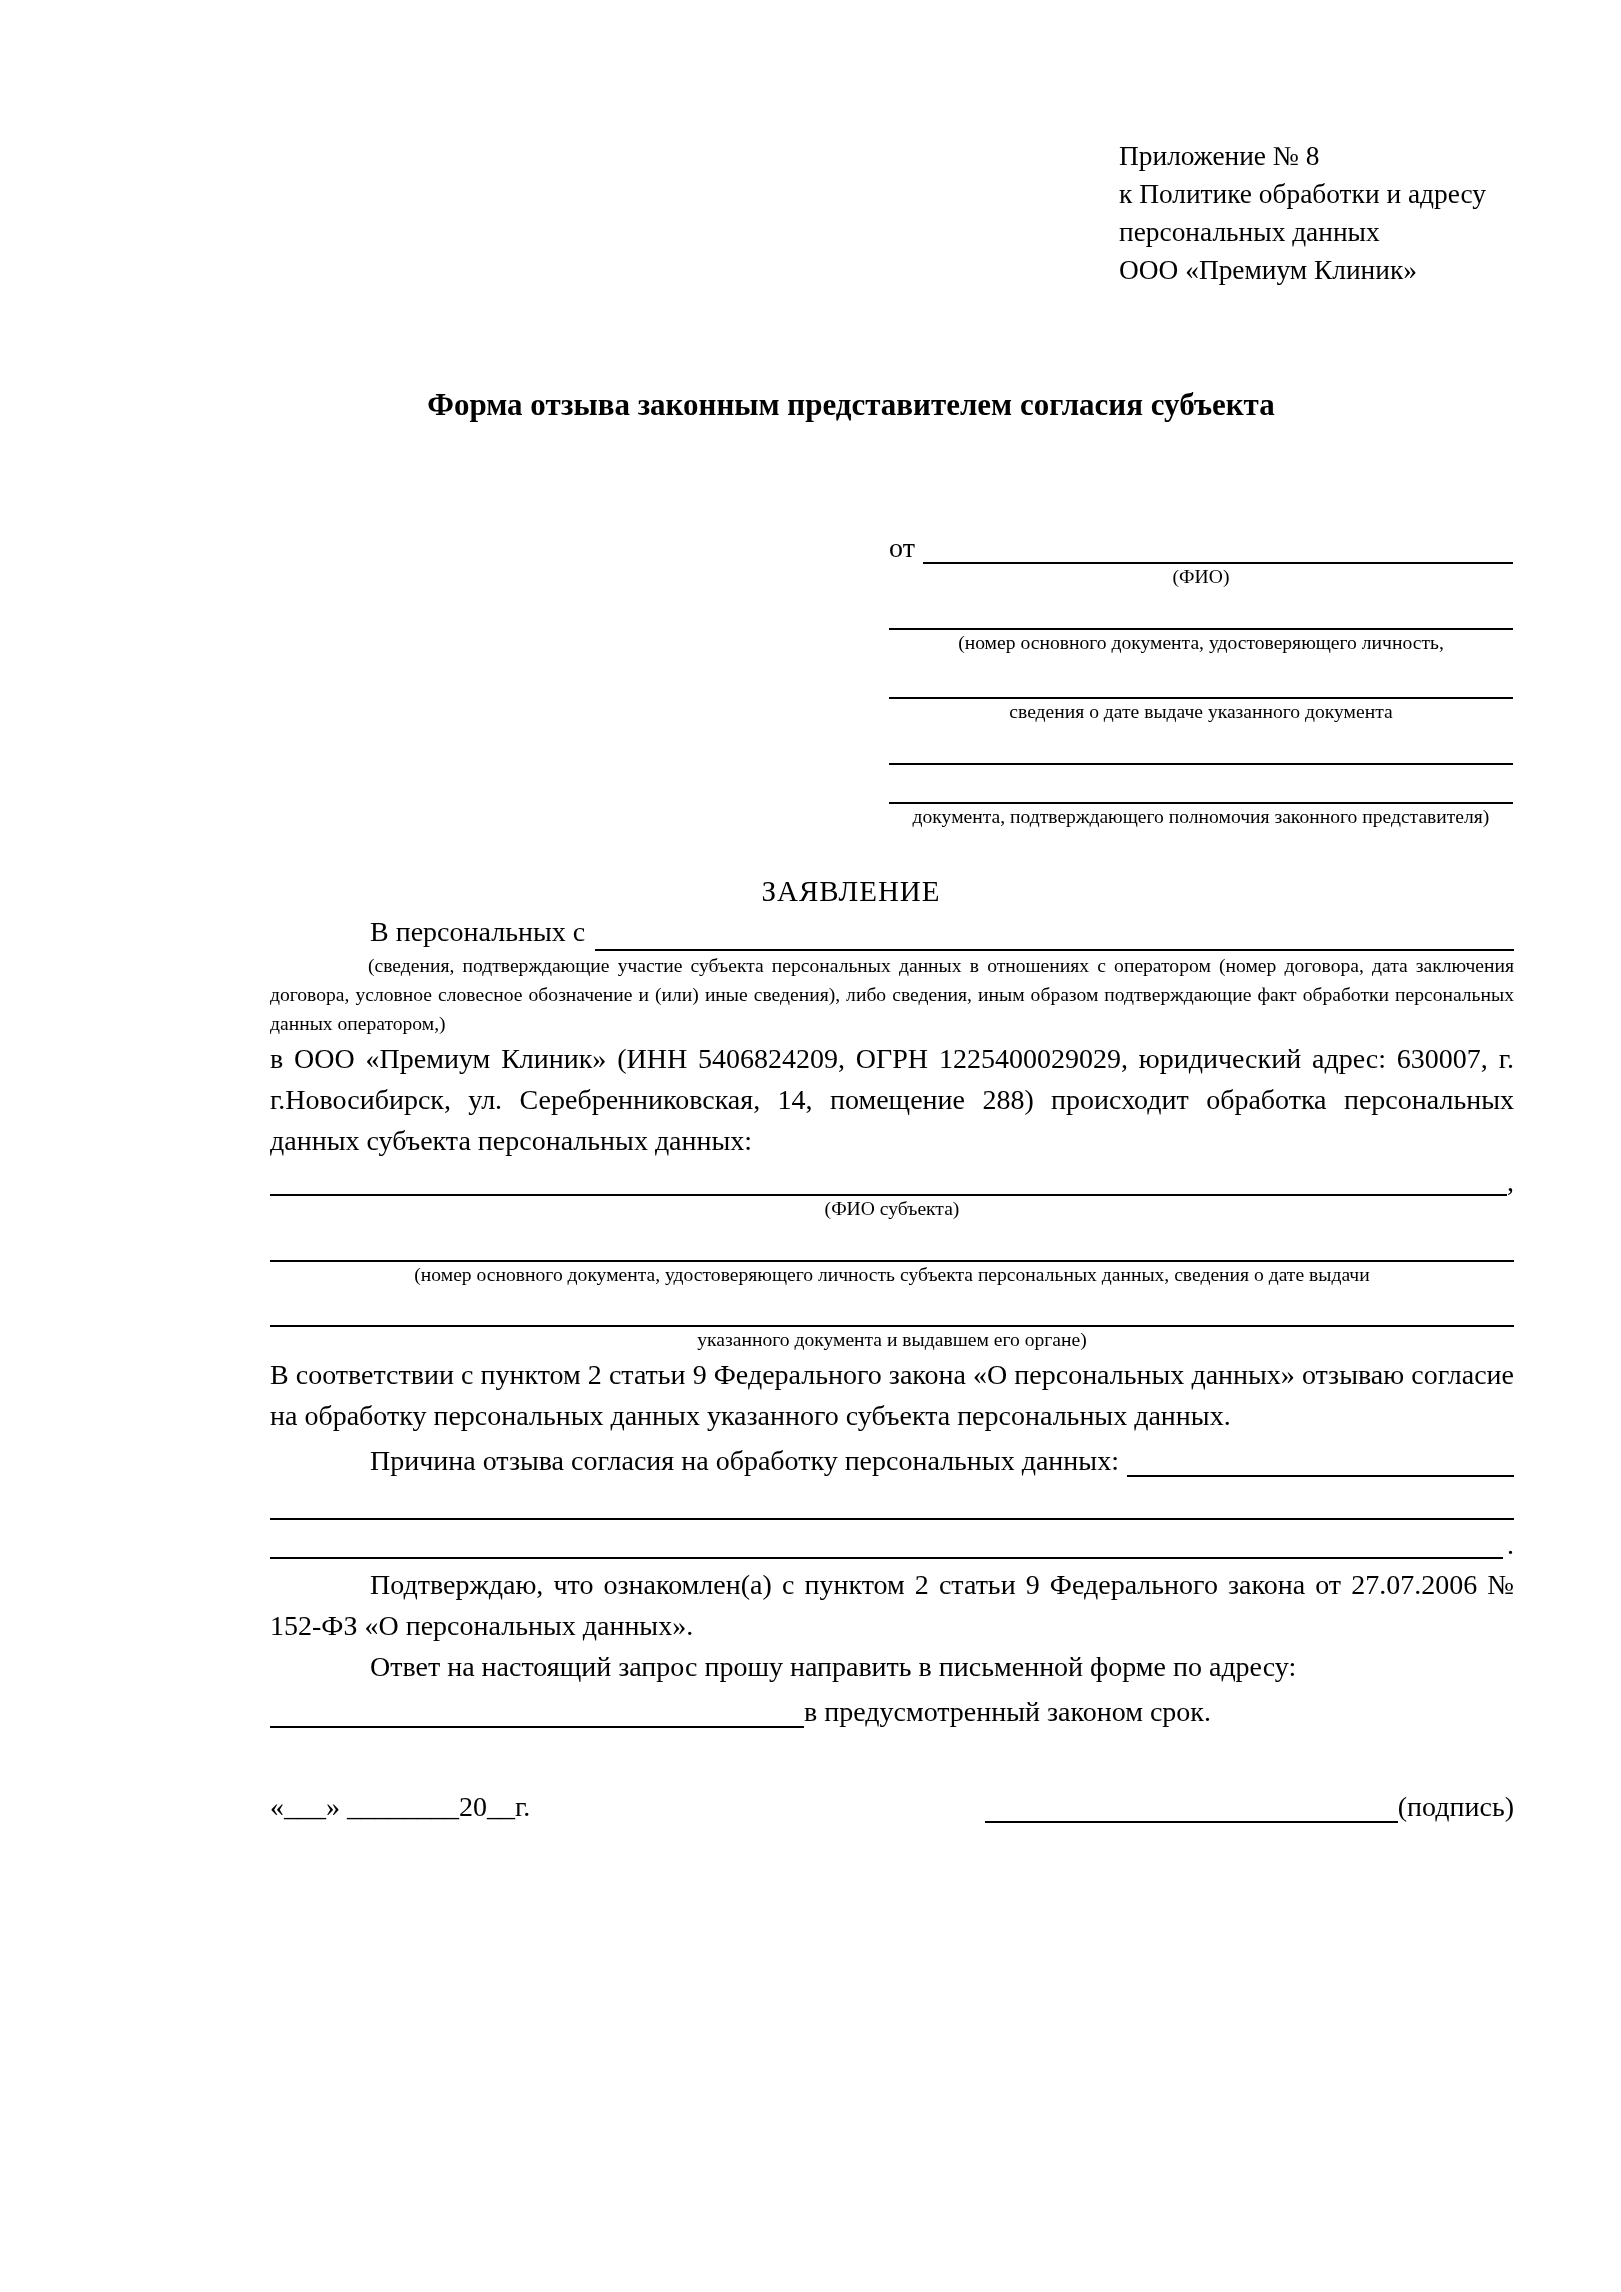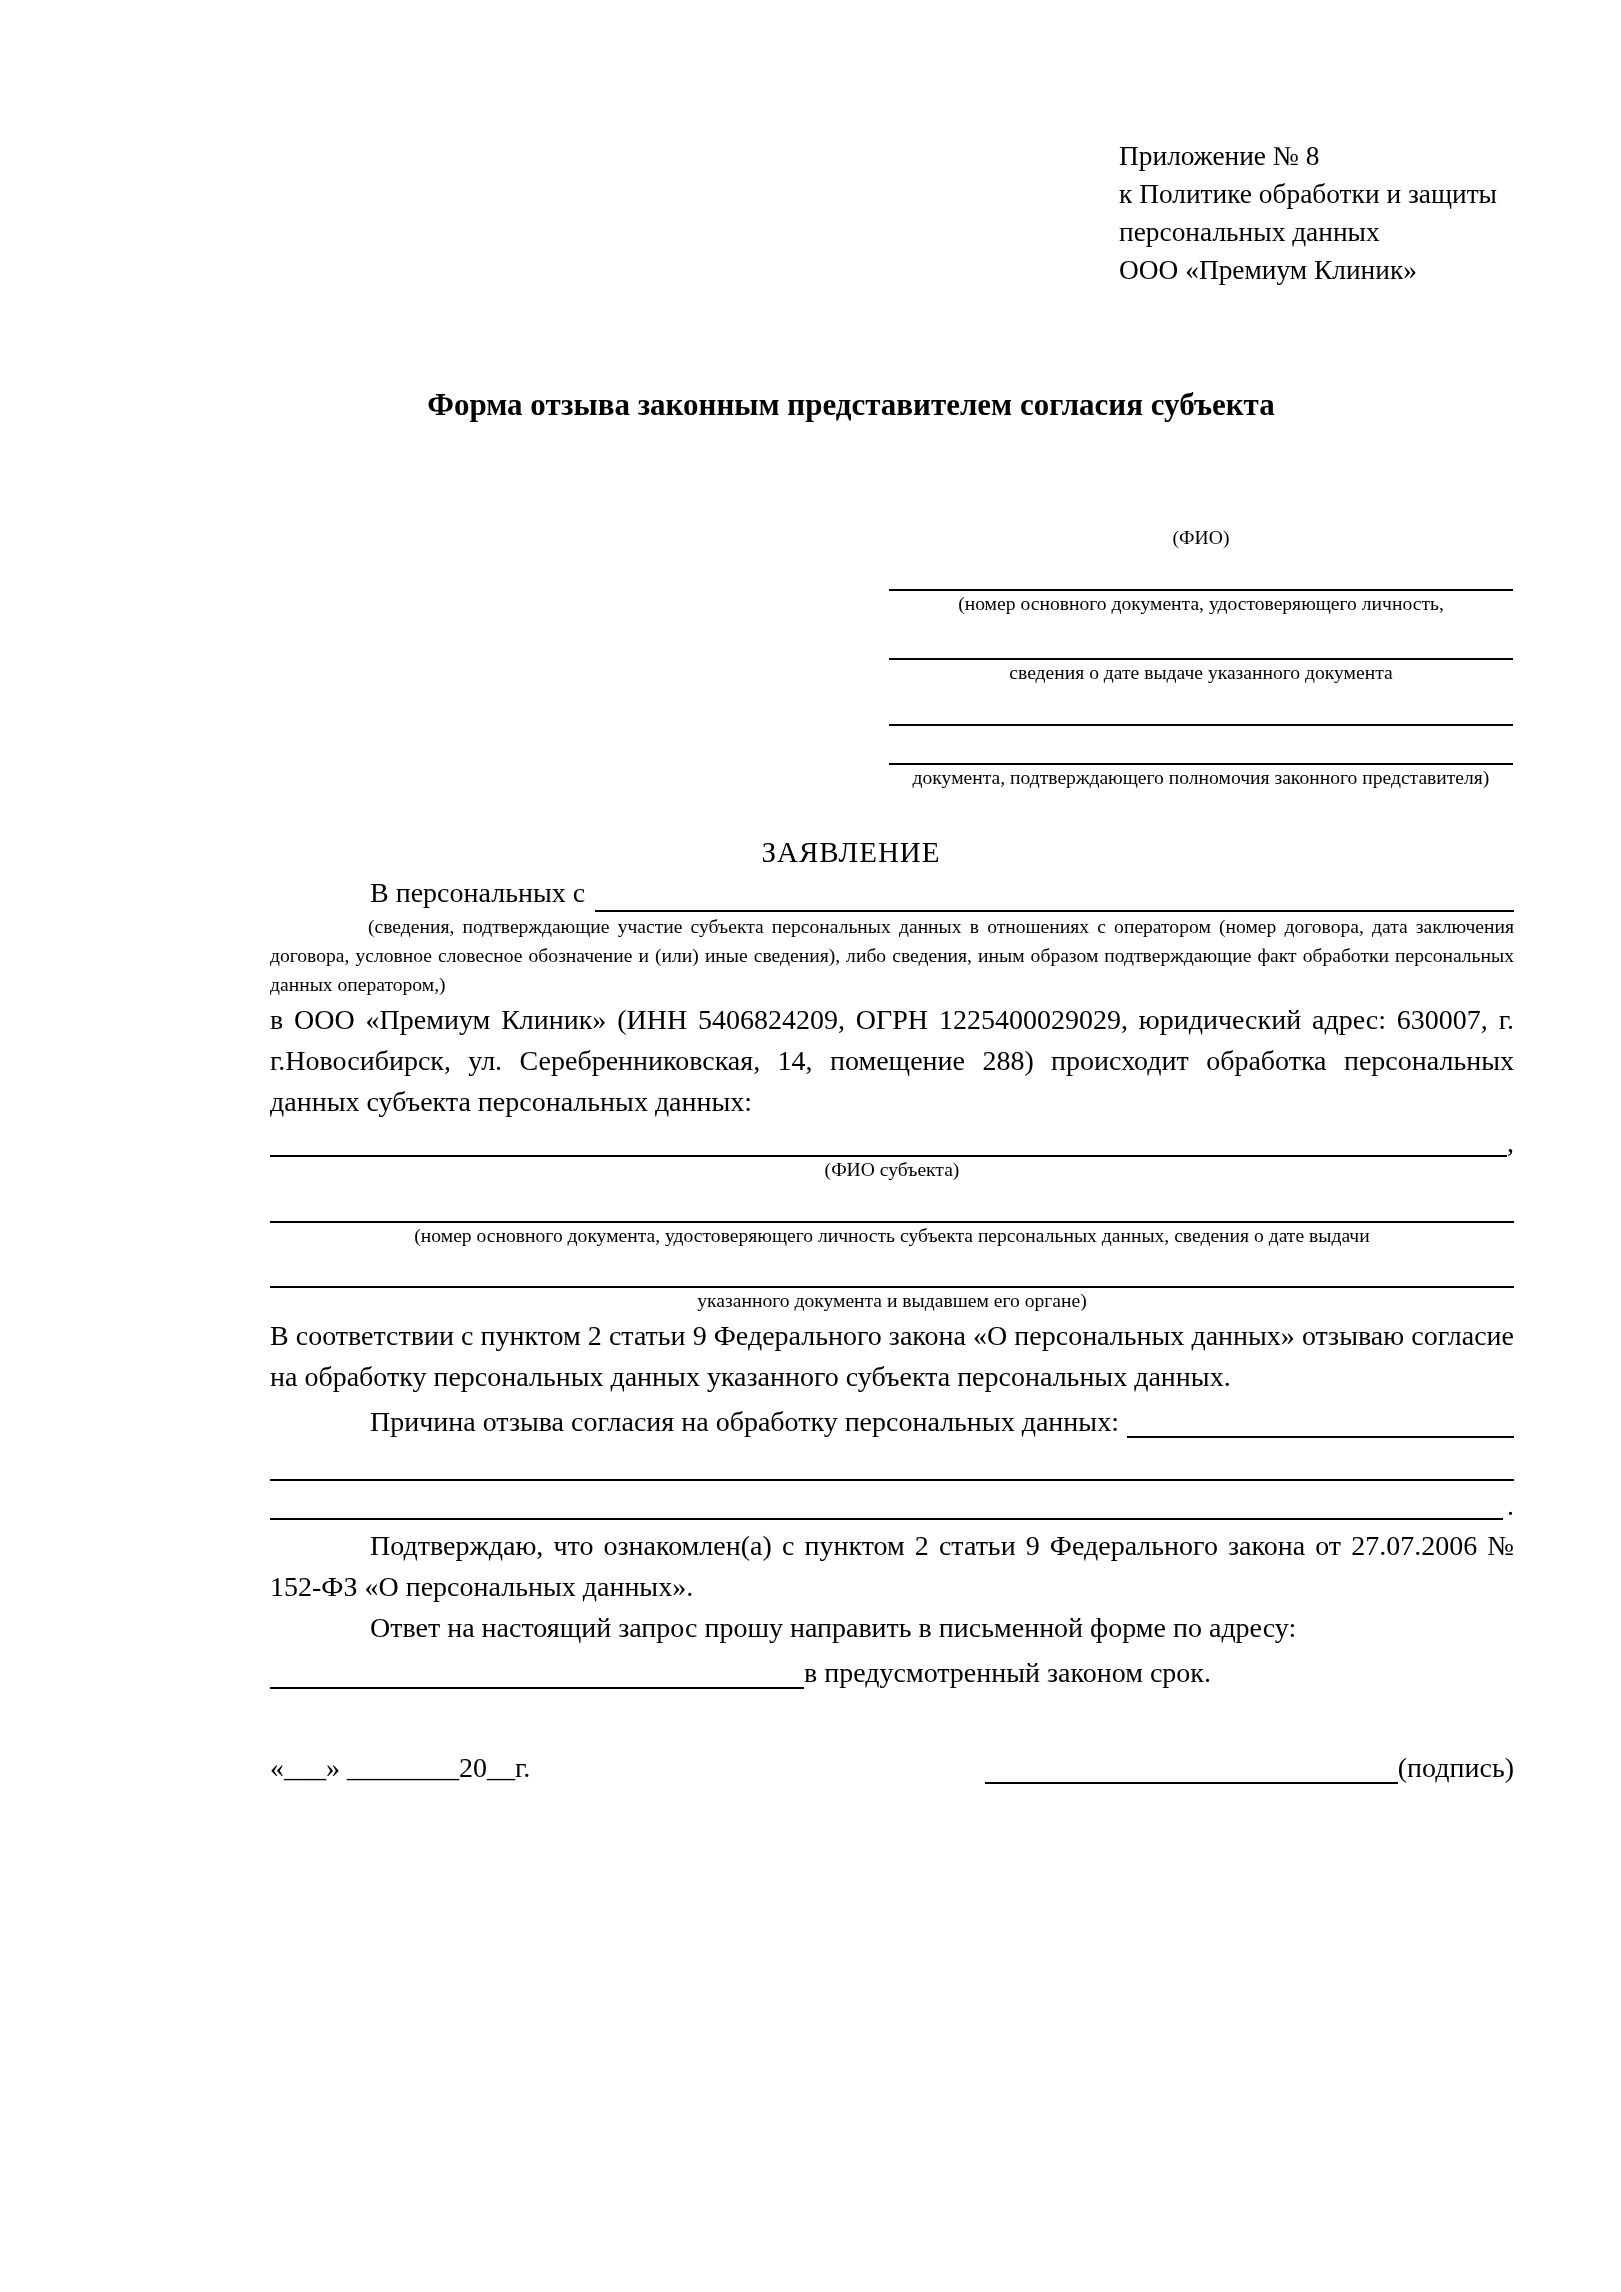--- a/index.html
+++ b/index.html
@@ -76,30 +76,34 @@
   .spacer { flex: 1 1 auto; }
   .sig-line { width: 413px; border-bottom: 2.9px solid #000; align-self: flex-end; }
 </style>
 </head>
 <body>
 
 <div class="page">
 
   <div class="annex">
     <div>Приложение № 8</div>
-    <div>к Политике обработки и защиты</div>
+    <div>к Политике обработки и адресу</div>
     <div>персональных данных</div>
     <div>ООО «Премиум Клиник»</div>
   </div>
 
   <div class="doc-title">
     <div>Форма отзыва законным представителем согласия субъекта</div>
   </div>
 
   <div class="addr">
+    <div class="row row-40">
+      <span>от</span>
+      <span class="fill"></span>
+    </div>
     <div class="cap">(ФИО)</div>
 
     <div class="ruled"></div>
     <div class="cap">(номер основного документа, удостоверяющего личность,</div>
 
     <div class="ruled ruled-h42"></div>
     <div class="cap">сведения о дате выдаче указанного документа</div>
 
     <div class="ruled"></div>
 

